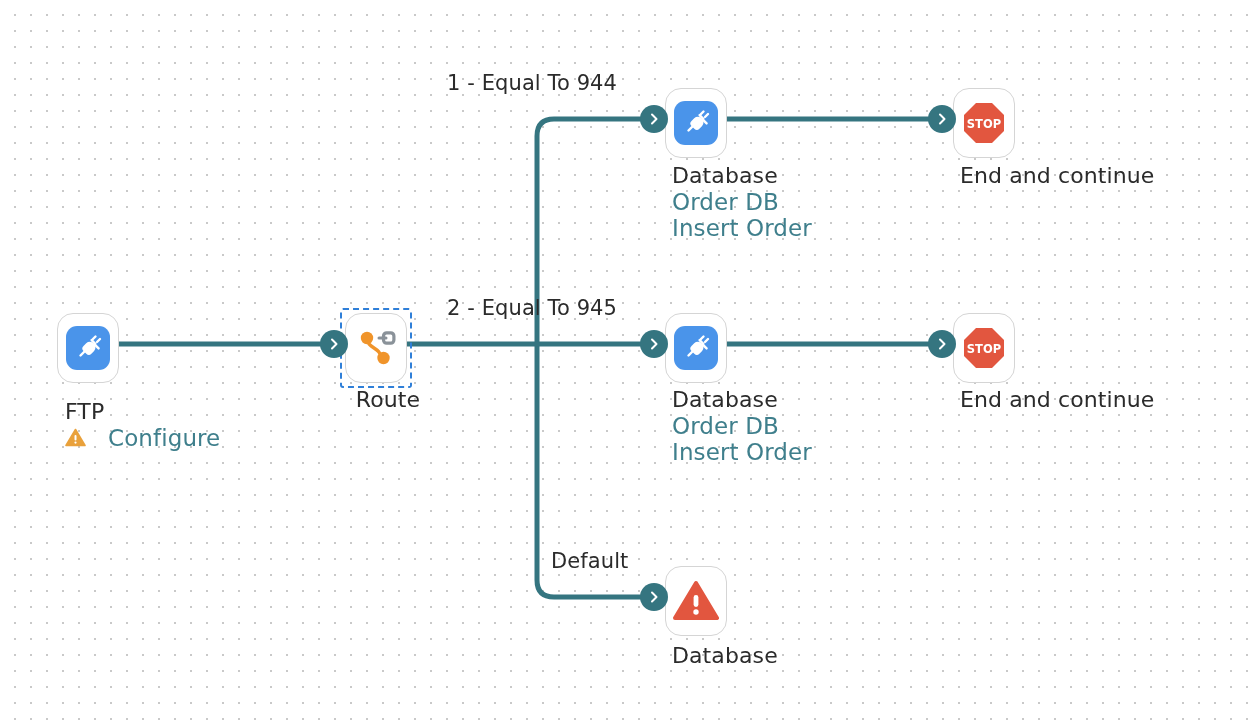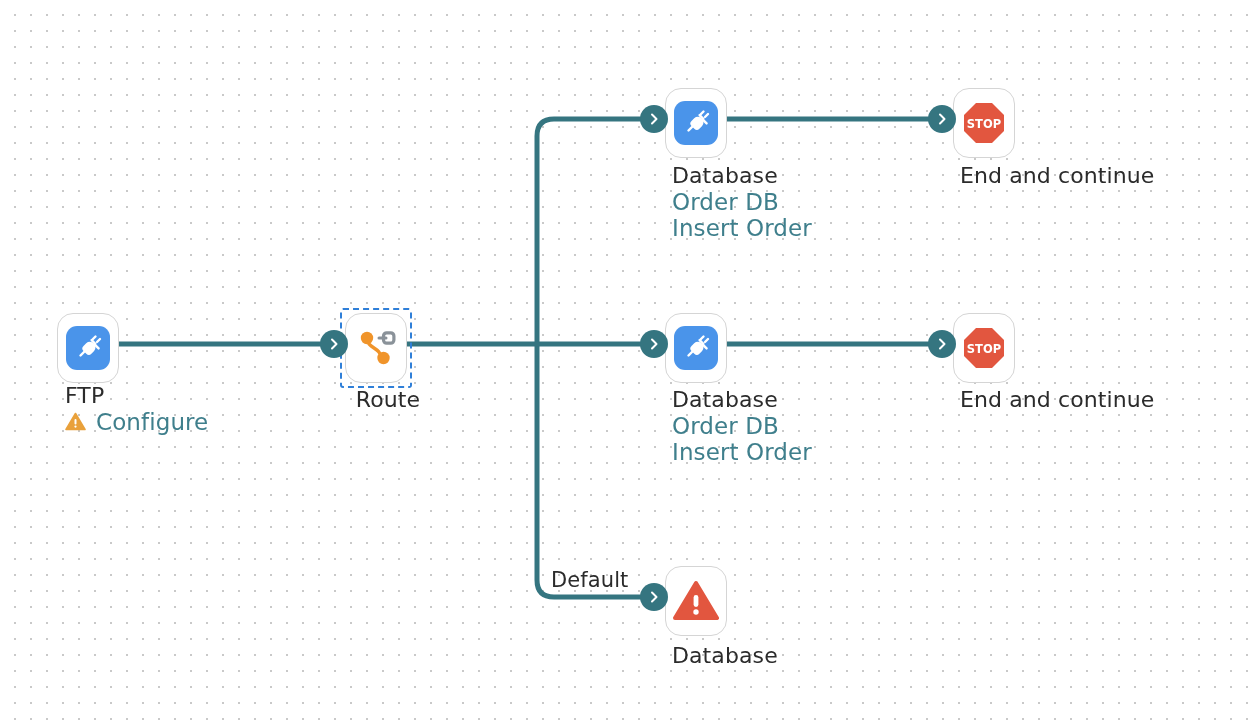--- a/index.html
+++ b/index.html
@@ -120,21 +120,21 @@
     line-height: 1.13;
     letter-spacing: .1px;
   }
   .nlabel.left {
     transform: none;
     text-align: left;
   }
   .cfg-row {
     display: flex;
     align-items: center;
-    gap: 10px;
+    gap: 22px;
   }
   .cfg-row .t-sub { color: #3f7f8c; }
 
   .elabel {
     position: absolute;
     z-index: 7;
     font-size: 21px;
     color: #2b2b2b;
     white-space: nowrap;
     background: transparent;
@@ -191,39 +191,41 @@
     <svg width="14" height="14" viewBox="0 0 14 14">
       <path d="M5 2.5 L9.5 7 L5 11.5" fill="none" stroke="#ffffff" stroke-width="2" stroke-linecap="round" stroke-linejoin="round"></path>
     </svg>
   </div>
   <div class="chev" style="left:928px; top:330px;">
     <svg width="14" height="14" viewBox="0 0 14 14">
       <path d="M5 2.5 L9.5 7 L5 11.5" fill="none" stroke="#ffffff" stroke-width="2" stroke-linecap="round" stroke-linejoin="round"></path>
     </svg>
   </div>
 
-  <div class="elabel" style="left:551px; top:549px;margin-top:19px;">Default</div>
+  <div class="elabel" style="left:447px; top:71px;">1 - Equal To 944</div>
+  <div class="elabel" style="left:447px; top:296px;">2 - Equal To 945</div>
+  <div class="elabel" style="left:551px; top:549px;">Default</div>
 
   <div class="node" style="left:57px; top:313px;">
     <div class="icon-plug">
       <svg width="28" height="28" viewBox="0 0 28 28">
         <g stroke="#ffffff" stroke-width="2.4" stroke-linecap="round" fill="none">
           <path d="M6.5 21.5 L11 17"></path>
           <path d="M18.5 5.5 L21.5 2.5"></path>
           <path d="M23 8 L26 5"></path>
         </g>
         <path d="M12.2 9.2 A5.6 5.6 0 0 1 20.1 17.1 L17.4 19.8 A3.6 3.6 0 0 1 12.3 19.8 L9.5 17 A3.6 3.6 0 0 1 9.5 11.9 Z" fill="#ffffff"></path>
         <g stroke="#ffffff" stroke-width="2.4" stroke-linecap="round" fill="none">
           <path d="M17.6 6.2 L21.3 9.9"></path>
           <path d="M21 10.8 L24.6 14.4"></path>
         </g>
       </svg>
     </div>
   </div>
-  <div class="nlabel left" style="left:65px; top:384px;">
+  <div class="nlabel left" style="left:65px; top:400px;">
     <span class="t-main">FTP</span>
     <div class="cfg-row">
       <svg width="21" height="19" viewBox="0 0 21 19">
         <path d="M10.5 1.5 L20 17.5 L1 17.5 Z" fill="#e9a13b" stroke="#e9a13b" stroke-width="1.6" stroke-linejoin="round"></path>
         <rect x="9.5" y="7" width="2" height="5.4" rx="1" fill="#ffffff"></rect>
         <circle cx="10.5" cy="14.6" r="1.15" fill="#ffffff"></circle>
       </svg>
       <span class="t-sub">Configure</span>
     </div>
   </div>

